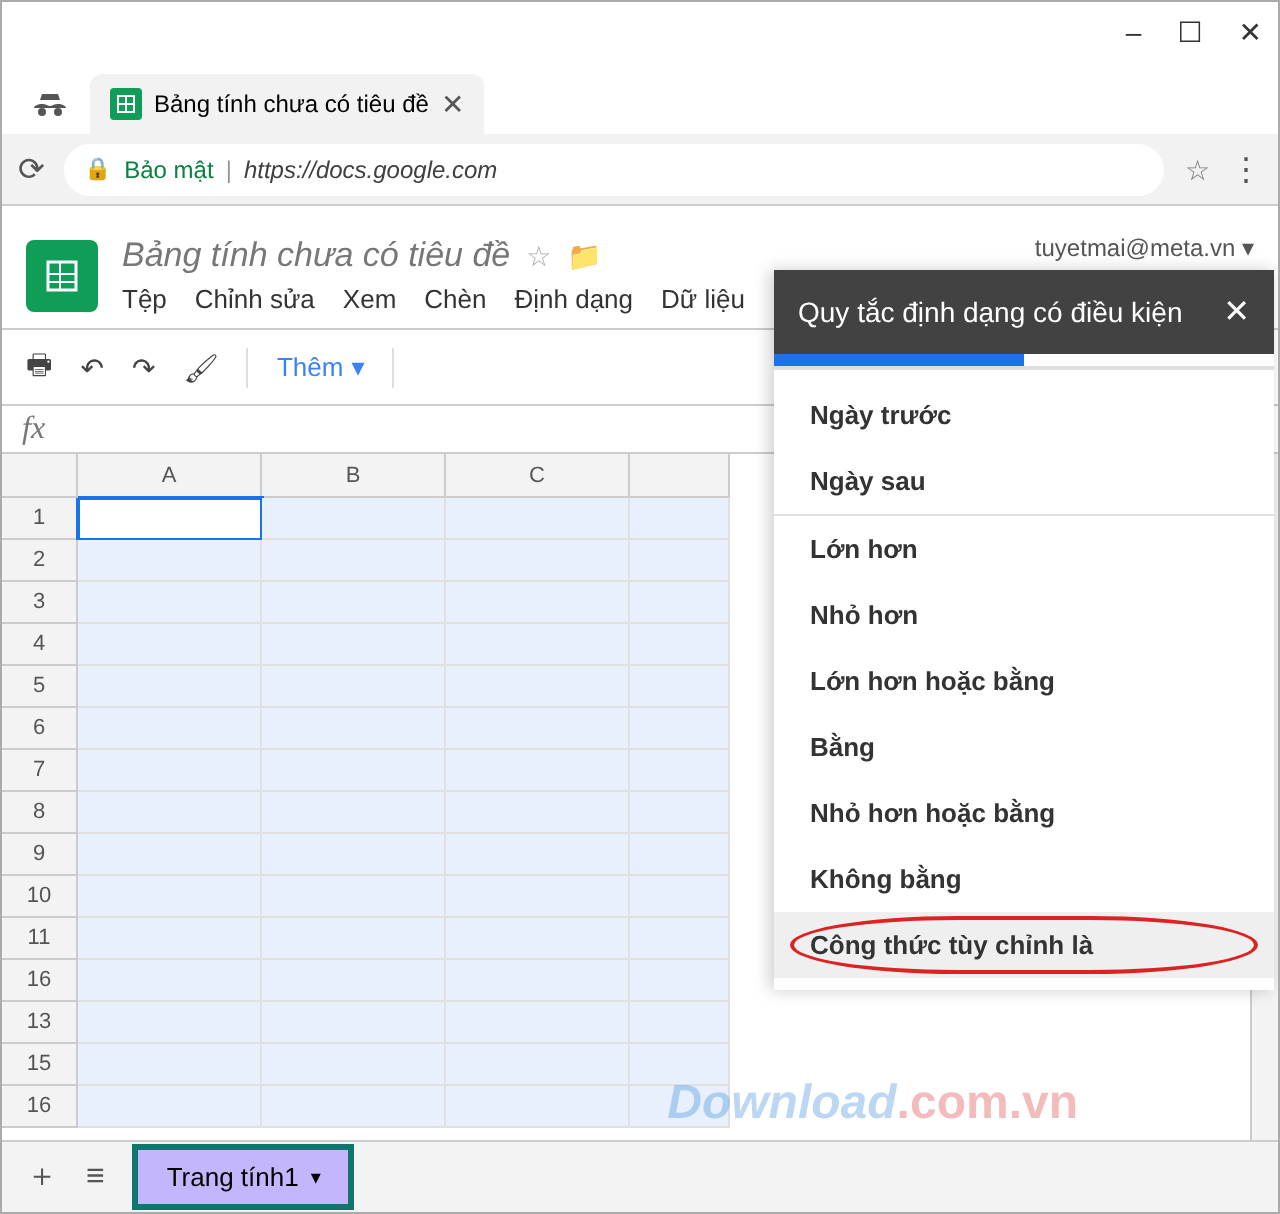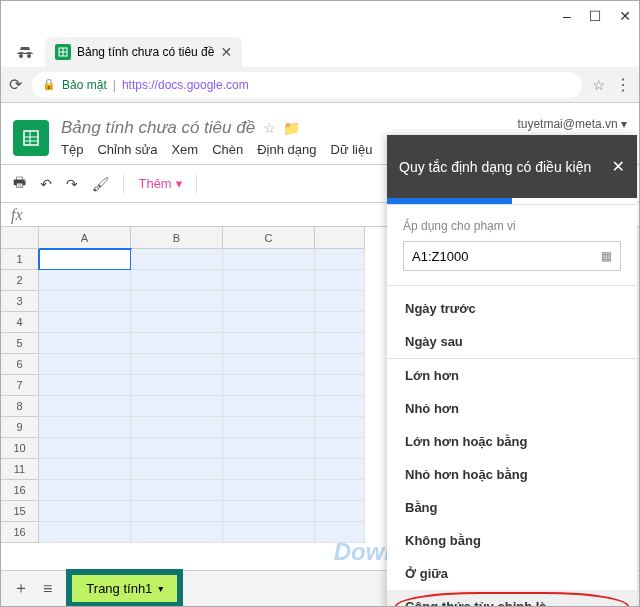--- a/index.html
+++ b/index.html
@@ -11,71 +11,71 @@
 .tab { background: #f2f2f2; height: 30px; display: flex; align-items: center; padding: 0 10px; border-radius: 6px 6px 0 0; margin-left: 6px; gap: 6px; font-size: 12px; }
 .tab .favicon { width: 16px; height: 16px; background: #0f9d58; border-radius: 2px; display: flex; align-items: center; justify-content: center; }
 .tab .favicon svg { width: 10px; height: 10px; fill: #fff; }
 .tab .close { font-size: 14px; color: #555; }
 .addr-bar { height: 36px; background: #f2f2f2; display: flex; align-items: center; padding: 0 8px; gap: 10px; border-bottom: 1px solid #ccc; }
 .addr-bar .nav-icon { font-size: 16px; color: #555; }
 .addr-field { flex: 1; background: #fff; border-radius: 14px; height: 26px; display: flex; align-items: center; padding: 0 10px; font-size: 12px; gap: 6px; overflow: hidden; }
 .addr-field .lock { font-size: 11px; }
 .addr-field .secure { color: #0b8043; font-weight: 500; }
 .addr-field .sep { color: #999; }
-.addr-field .url-dark { color: #8b5cf6; }
+.addr-field .url-dark { color: #404040; font-style: italic; }
 .addr-field .url-light { color: #999; }
 .addr-bar .star { font-size: 14px; color: #777; }
 .addr-bar .menu { font-size: 16px; color: #555; }
 .docbar { height: 62px; background: #fff; display: flex; align-items: center; padding: 8px 12px 0 12px; border-bottom: 1px solid #ccc; }
 .logo { width: 36px; height: 36px; background: #0f9d58; border-radius: 4px; display: flex; align-items: center; justify-content: center; margin-right: 12px; }
 .logo svg { width: 20px; height: 20px; fill: #fff; }
 .doc-center { flex: 1; display: flex; flex-direction: column; }
 .doc-title-row { display: flex; align-items: center; gap: 8px; }
 .doc-title { font-size: 17px; color: #777; font-style: italic; }
 .star-icon, .folder-icon { color: #aaa; font-size: 14px; }
 .menus { display: flex; gap: 14px; font-size: 13px; color: #333; margin-top: 4px; }
 .doc-right { display: flex; align-items: center; gap: 10px; }
 .email { font-size: 12px; color: #555; }
 .comment-btn { border: 1px solid #ccc; padding: 4px 8px; font-size: 12px; background: #f8f8f8; border-radius: 2px; color: #333; }
 .share-btn { background: #1a73e8; color: #fff; padding: 5px 10px; font-size: 12px; border-radius: 3px; display: flex; align-items: center; gap: 4px; }
 .toolbar { height: 38px; background: #fff; border-bottom: 1px solid #ccc; display: flex; align-items: center; padding: 0 12px; gap: 14px; }
 .tool { font-size: 14px; color: #444; }
 .tbdiv { width: 1px; height: 20px; background: #ddd; }
-.more-btn { font-size: 13px; color: #ec4899; display: flex; align-items: center; gap: 4px; }
+.more-btn { font-size: 13px; color: #3b82f6; display: flex; align-items: center; gap: 4px; }
 .fx-row { height: 24px; border-bottom: 1px solid #ccc; display: flex; align-items: center; padding: 0 10px; }
 .fx-label { font-style: italic; font-size: 16px; color: #777; font-family: serif; }
 .sheet-area { position: relative; display: flex; height: 360px; }
 .grid { flex: 1; position: relative; }
 .colheads { display: flex; margin-left: 38px; height: 22px; }
 .colhead { width: 92px; border-right: 1px solid #ccc; border-bottom: 1px solid #ccc; background: #f3f3f3; font-size: 11px; color: #555; display: flex; align-items: center; justify-content: center; }
 .rows { }
 .row { display: flex; height: 21px; }
 .rowhead { width: 38px; background: #f3f3f3; border-right: 1px solid #ccc; border-bottom: 1px solid #ccc; font-size: 11px; color: #555; display: flex; align-items: center; justify-content: center; }
 .cell { width: 92px; border-right: 1px solid #e0e0e0; border-bottom: 1px solid #e0e0e0; background: #e8f0fe; }
 .sel-cell { outline: 2px solid #1a73e8; outline-offset: -1px; background: #fff !important; }
 .corner { position: absolute; width: 38px; height: 22px; background: #f3f3f3; border-right: 1px solid #ccc; border-bottom: 1px solid #ccc; top: 0; left: 0; }
 .vscroll { width: 14px; background: #f3f3f3; border-left: 1px solid #ccc; position: absolute; top: 0; right: 0; bottom: 0; }
 .sidepanel { position: absolute; top: 134px; right: 2px; width: 250px; background: #fff; box-shadow: -2px 0 8px rgba(0,0,0,0.2); z-index: 10; }
-.sp-header { background: #424242; color: #fff; padding: 22px 12px; display: flex; align-items: center; justify-content: space-between; font-size: 14px; font-weight: 500; }
+.sp-header { background: #424242; color: #fff; padding: 11px 12px; display: flex; align-items: center; justify-content: space-between; font-size: 14px; font-weight: 500; }
 .sp-close { font-size: 16px; }
 .sp-tabs { display: flex; border-bottom: 1px solid #ddd; }
 .sp-tab { flex: 1; height: 6px; }
 .sp-tab.active { background: #1a73e8; }
 .sp-range { padding: 14px 16px; }
 .sp-range-label { font-size: 12px; color: #888; margin-bottom: 8px; }
 .sp-range-input { display: flex; align-items: center; border: 1px solid #ccc; height: 30px; padding: 0 8px; font-size: 13px; justify-content: space-between; }
 .sp-range-grid { font-size: 12px; color: #888; }
 .sp-divider { height: 1px; background: #e0e0e0; }
 .sp-list { padding: 6px 0; }
 .sp-item { padding: 9px 18px; font-size: 13px; color: #333; font-weight: bold; }
 .sp-item.highlight { background: #efefef; position: relative; }
 .sp-item.highlight::after { content: ''; position: absolute; left: 8px; top: 2px; right: 8px; bottom: 2px; border: 2px solid #d22; border-radius: 50%/70%; }
 .bottom-bar { position: absolute; bottom: 0; left: 0; right: 0; height: 36px; background: #f3f3f3; border-top: 1px solid #ccc; display: flex; align-items: center; padding: 0 12px; gap: 14px; }
 .bb-icon { font-size: 16px; color: #555; }
-.sheet-tab { background: #bef264; padding: 6px 14px; font-size: 13px; border: 6px solid #0f766e; display: flex; align-items: center; gap: 6px; justify-content: flex-end; }
+.sheet-tab { background: #c4b5fd; padding: 6px 14px; font-size: 13px; border: 3px solid #0f766e; display: flex; align-items: center; gap: 6px; justify-content: flex-end; }
 .watermark { position: absolute; bottom: 40px; right: 100px; font-size: 24px; font-weight: bold; font-style: italic; color: rgba(60,140,220,0.35); z-index: 5; pointer-events: none; }
 .watermark .vn { color: rgba(220,60,60,0.35); font-style: normal; }
 </style>
 </head>
 <body>
 
 <div class="titlebar">
   <span>–</span>
   <span>☐</span>
   <span>✕</span>
@@ -257,20 +257,27 @@
           <div class="cell" style="width: 50px;"></div>
         </div>
         <div class="row">
           <div class="rowhead">16</div>
           <div class="cell"></div>
           <div class="cell"></div>
           <div class="cell"></div>
           <div class="cell" style="width: 50px;"></div>
         </div>
         <div class="row">
+          <div class="rowhead">13</div>
+          <div class="cell"></div>
+          <div class="cell"></div>
+          <div class="cell"></div>
+          <div class="cell" style="width: 50px;"></div>
+        </div>
+        <div class="row">
           <div class="rowhead">15</div>
           <div class="cell"></div>
           <div class="cell"></div>
           <div class="cell"></div>
           <div class="cell" style="width: 50px;"></div>
         </div>
         <div class="row">
           <div class="rowhead">16</div>
           <div class="cell"></div>
           <div class="cell"></div>
@@ -284,39 +291,31 @@
 
 <div class="sidepanel">
   <div class="sp-header">
     <span>Quy tắc định dạng có điều kiện</span>
     <span class="sp-close">✕</span>
   </div>
   <div class="sp-tabs">
       <div class="sp-tab active"></div>
       <div class="sp-tab"></div>
     </div>
-  <div class="sp-range">
-    <div class="sp-range-label">Áp dụng cho phạm vi</div>
-    <div class="sp-range-input">
-      <span>A1:Z1000</span>
-      <span class="sp-range-grid">▦</span>
-    </div>
-  </div>
   <div class="sp-divider"></div>
   <div class="sp-list" id="splist">
       <div class="sp-item">Ngày trước</div>
       <div class="sp-item">Ngày sau</div>
       <div class="sp-divider"></div>
       <div class="sp-item">Lớn hơn</div>
       <div class="sp-item">Nhỏ hơn</div>
       <div class="sp-item">Lớn hơn hoặc bằng</div>
+      <div class="sp-item">Bằng</div>
       <div class="sp-item">Nhỏ hơn hoặc bằng</div>
-      <div class="sp-item">Bằng</div>
       <div class="sp-item">Không bằng</div>
-      <div class="sp-item">Ở giữa</div>
       <div class="sp-item highlight">Công thức tùy chỉnh là</div>
     </div>
 </div>
 
 <div class="watermark">
   <span>Download</span><span class="vn">.com.vn</span>
 </div>
 
 <div class="bottom-bar">
   <span class="bb-icon">＋</span>

